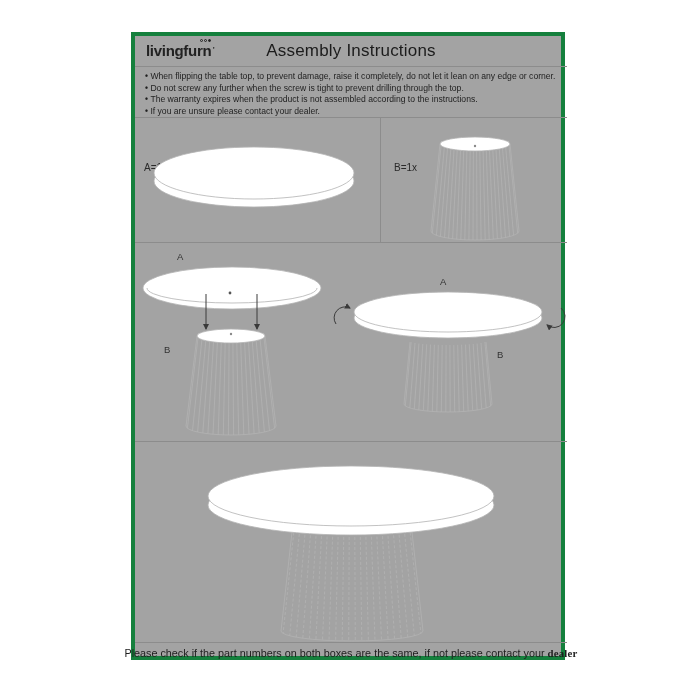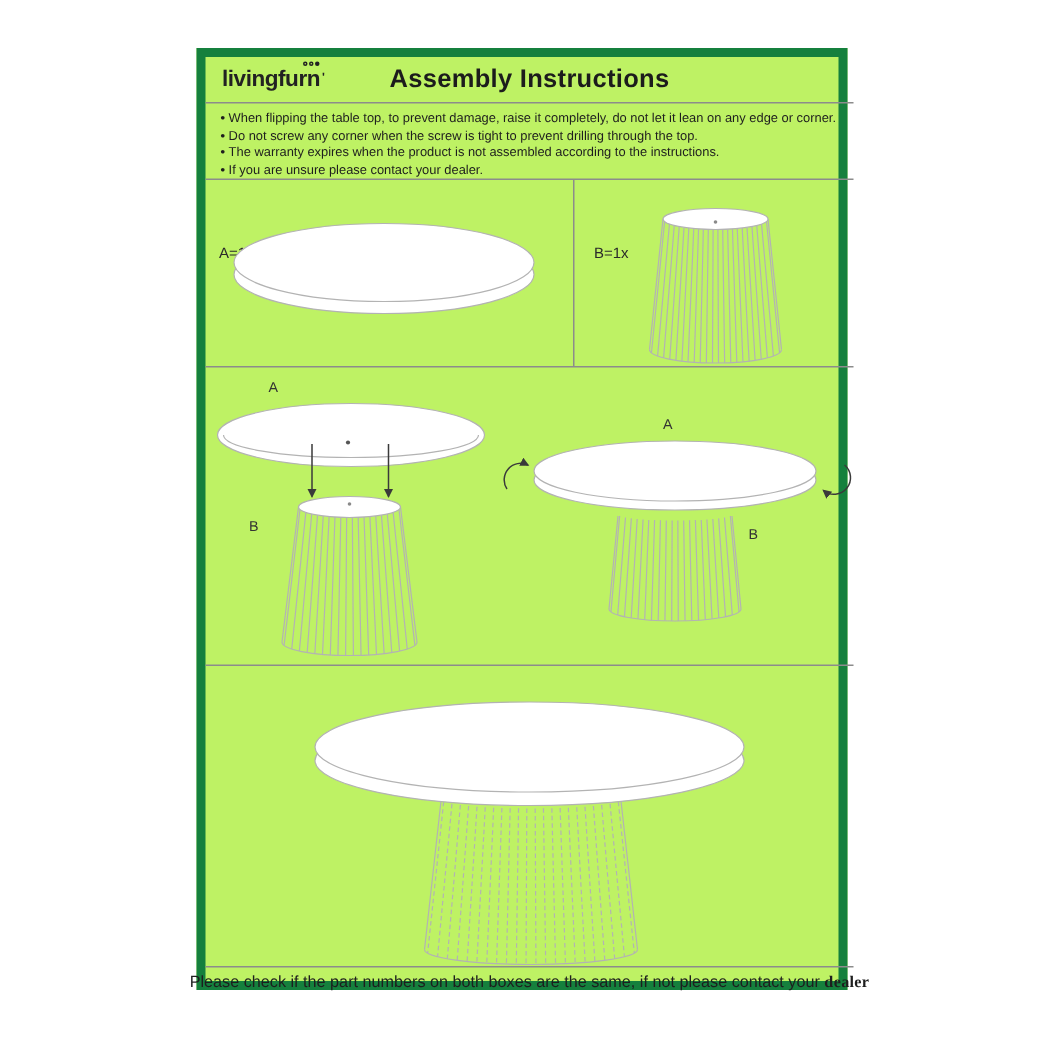--- a/index.html
+++ b/index.html
@@ -3,33 +3,33 @@
 <meta charset="utf-8">
 <style>
   html,body{margin:0;padding:0;}
   body{
     width:700px;height:700px;background:#ffffff;position:relative;
     font-family:"Liberation Sans","DejaVu Sans",sans-serif;color:#2a2a2a;
     overflow:hidden;
   }
   #doc{
     position:absolute;left:131px;top:32px;width:434px;height:628px;
-    border:6px solid #15803d;background:#bef264;box-sizing:border-box;
+    border:4px solid #15803d;background:#a3a3a3;box-sizing:border-box;
   }
   .row{position:relative;box-sizing:border-box;border-bottom:1px solid #8c8c8c;width:432px;}
   .row:last-child{border-bottom:none;}
   
   #hdr{height:31px;display:flex;align-items:center;}
   .logo{position:absolute;left:11px;top:7px;font-weight:bold;font-size:15px;
     letter-spacing:-0.3px;color:#222;line-height:16px;}
   .logo-dots{position:absolute;top:-4px;right:0px;display:flex;gap:1px;}
   .logo-dots i{width:3px;height:3px;border-radius:50%;border:1px solid #222;box-sizing:border-box;display:block;}
   .logo-dots i.fill{background:#222;}
   .logo-tick{position:absolute;right:-3px;top:-1px;font-size:8px;font-weight:bold;color:#222;}
-  .title{width:100%;text-align:center;font-size:17px;font-weight:bold;color:#1c1c1c;letter-spacing:0.2px;}
+  .title{width:100%;text-align:center;font-size:17px;font-weight:normal;color:#1c1c1c;letter-spacing:0.2px;}
   
   #notes{height:51px;}
   #notes ul{margin:0;padding:4px 6px 16px 10px;list-style:none;}
   #notes li{font-size:8.6px;line-height:11.7px;color:#1e1e1e;}
   #notes li::before{content:"• ";font-weight:bold;}
   
   #parts{height:125px;display:flex;}
   .pcell{position:relative;box-sizing:border-box;height:100%;}
   #part-a{width:246px;border-right:1px solid #8c8c8c;}
   #part-b{width:186px;}
@@ -62,21 +62,21 @@
         </span>
       <span>livingfurn</span>
       <span class="logo-tick">'</span>
     </div>
     <div class="title">Assembly Instructions</div>
   </div>
 
   <div id="notes" class="row">
     <ul>
       <li>When flipping the table top, to prevent damage, raise it completely, do not let it lean on any edge or corner.</li>
-      <li>Do not screw any corner when the screw is tight to prevent drilling through the top.</li>
+      <li>Do not screw any further when the screw is tight to prevent drilling through the top.</li>
       <li>The warranty expires when the product is not assembled according to the instructions.</li>
       <li>If you are unsure please contact your dealer.</li>
     </ul>
   </div>
 
   <div id="parts" class="row">
     <div id="part-a" class="pcell">
       <span class="plabel">A=1x</span>
       <svg class="draw" width="245" height="124" viewBox="0 0 245 124">
         <g>

